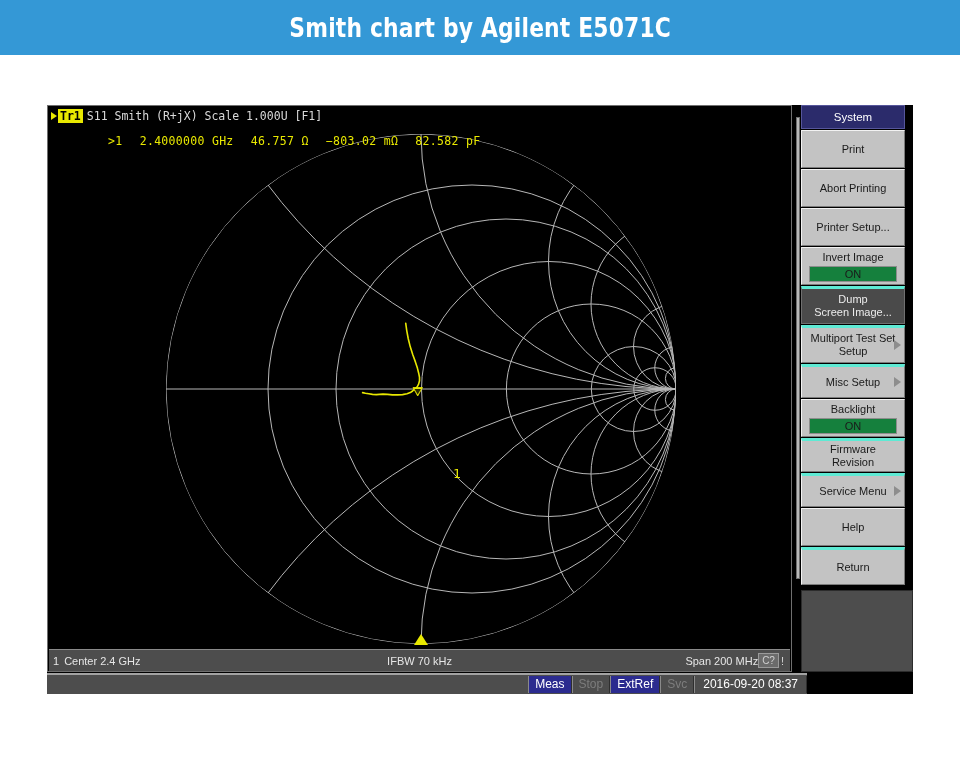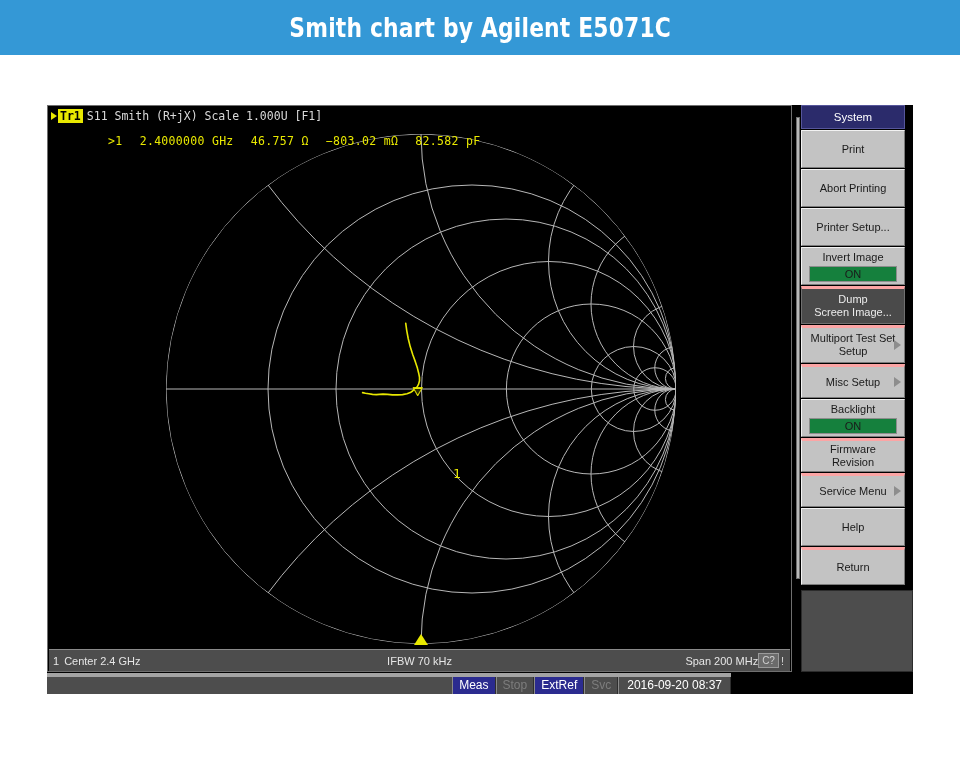--- a/index.html
+++ b/index.html
@@ -117,40 +117,40 @@
     border:1px solid #f2f2f2;
     border-right-color:#7b7b7b;border-bottom-color:#7b7b7b;
     box-sizing:border-box;
     display:flex;flex-direction:column;align-items:center;justify-content:center;
     font-size:11px;line-height:13px;text-align:center;
     margin-top:1px;
   }
   .sk.h38{height:38px;}
   .sk.h34{height:34px;}
   .sk.sel{background:#4a4a4a;color:#ececec;border-color:#6f6f6f;}
-  .sk.grouptop{border-top:3px solid #fca5a5;}
+  .sk.grouptop{border-top:3px solid #5eead4;}
   .sk-sub{
     width:84%;background:#15803d;border:1px solid #8d8d8d;
     font-size:11px;line-height:14px;margin-top:2px;color:#1a1a1a;
   }
   .sk-arrow{
     position:absolute;right:3px;top:50%;transform:translateY(-50%);
     width:0;height:0;border-top:5px solid transparent;border-bottom:5px solid transparent;
     border-left:7px solid #8d8d8d;
   }
   .sk-blank{
     position:absolute;left:6px;top:485px;width:112px;height:82px;
     background:#4d4d4d;border:1px solid #2c2c2c;box-sizing:border-box;
   }
 
   
   .statusbar{
-    position:absolute;left:0;top:568px;width:684px;height:21px;
+    position:absolute;left:0;top:568px;width:760px;height:21px;
     background:#4d4d4d;
-    border-top:4px solid #a3a3a3;
+    border-top:2px solid #a3a3a3;
     box-sizing:border-box;
     display:flex;align-items:center;justify-content:flex-end;
   }
   .sb-cell{
     height:17px;line-height:17px;padding:0 6px;font-size:12px;
     border-left:1px solid #8a8a8a;border-right:1px solid #2e2e2e;
     color:#d8d8d8;
   }
   .sb-cell.on{background:#2b2b8f;color:#ffffff;}
   .sb-cell.off{color:#7d7d7d;}

